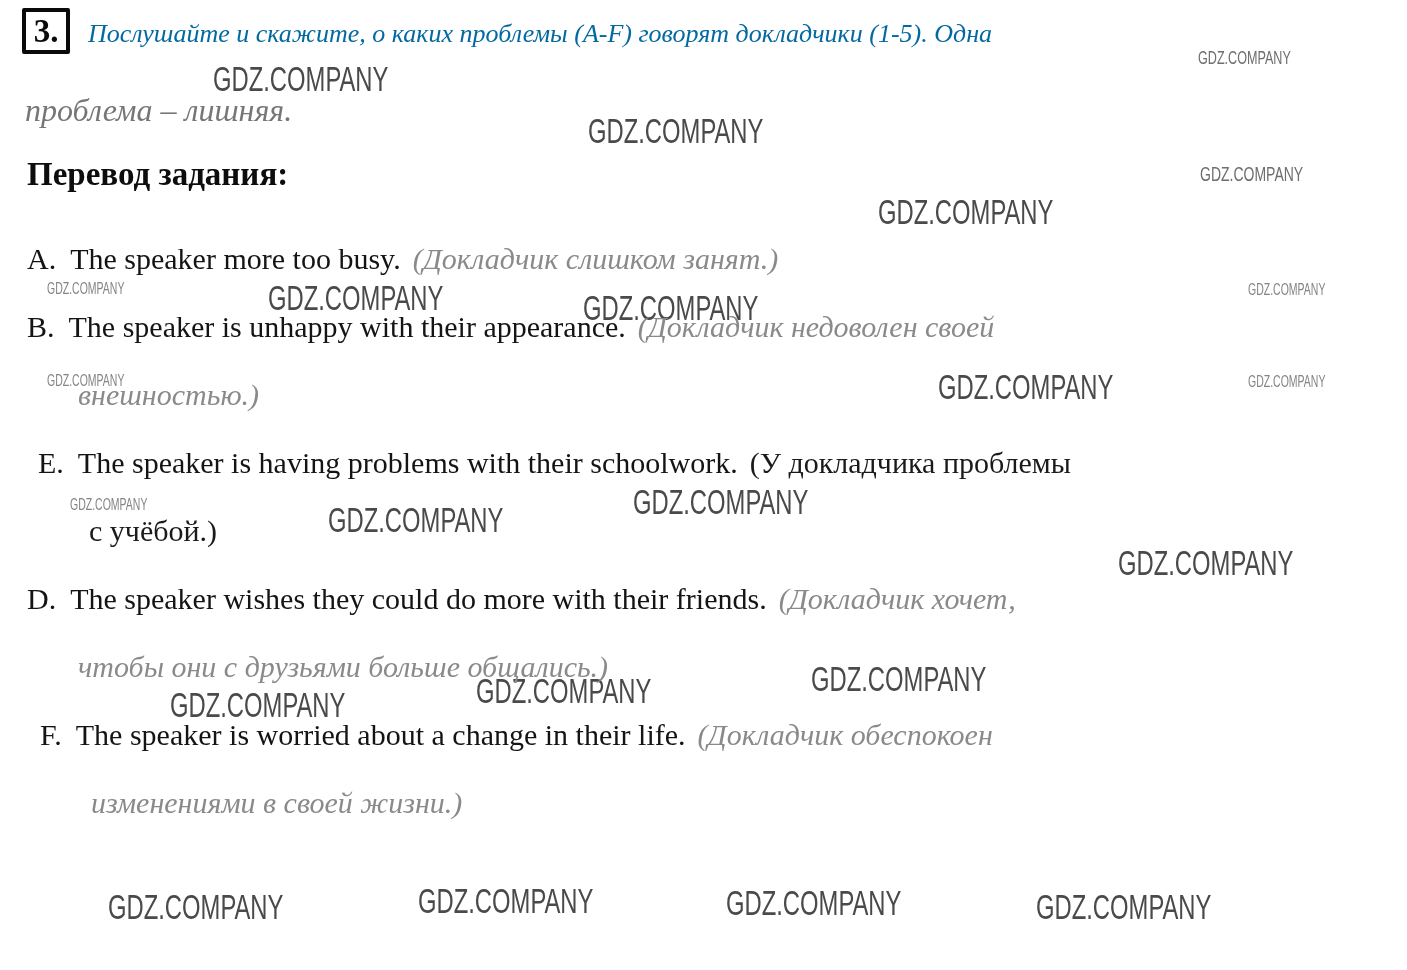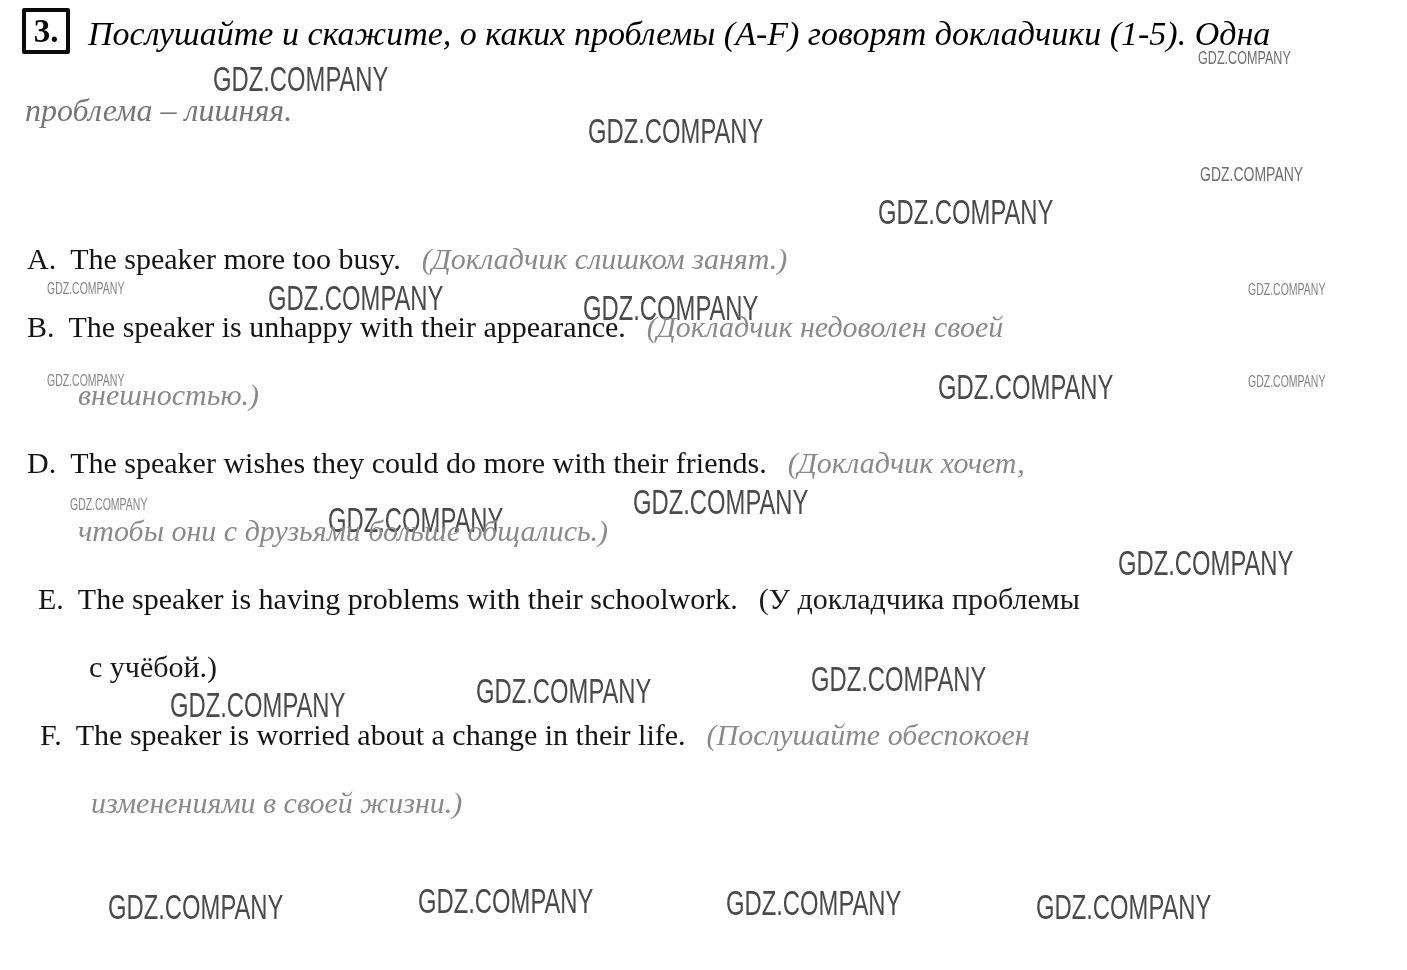--- a/index.html
+++ b/index.html
@@ -4,32 +4,32 @@
 <style>
   html,body{margin:0;padding:0;background:#fff;}
   .page{position:relative;width:1407px;height:970px;background:#ffffff;overflow:hidden;
         font-family:"Liberation Serif", serif;color:#141414;}
 
   
   .header{position:absolute;top:8px;left:22px;right:20px;display:flex;align-items:flex-start;}
   .task-box{display:inline-block;border:4px solid #0a0a0a;border-radius:2px;
             width:40px;height:38px;line-height:38px;text-align:center;
             font-weight:bold;font-size:33px;color:#0a0a0a;background:#fff;flex:0 0 auto;}
-  .instr{font-style:italic;color:#000000;font-size:34px;line-height:40px;padding-left:18px;padding-top:6px;}
+  .instr{font-style:italic;color:#0369a1;font-size:26px;line-height:40px;padding-left:18px;padding-top:6px;}
   .instr2{position:absolute;top:92px;left:25px;font-style:italic;color:#767676;font-size:32px;}
 
   .heading{position:absolute;top:156px;left:27px;font-weight:bold;font-size:33px;color:#0d0d0d;}
 
   
   .items{position:absolute;top:225px;left:27px;width:1380px;font-size:30px;line-height:68px;}
   .item{padding-left:51px;text-indent:-51px;white-space:nowrap;}
   .item .letter{margin-right:14px;}
   .item .cont{display:block;text-indent:0;white-space:normal;}
   .item .cont:empty{display:none;}
-  .ru{font-style:italic;color:#8a8a8a;margin-left:21px;}
+  .ru{font-style:italic;color:#8a8a8a;margin-left:12px;}
   .ru.plain{font-style:normal;color:#1a1a1a;}
   .cont.ru{margin-left:0;}
   .ru.lighter{color:#a3a3a3;}
   .indent-e{margin-left:11px;}
   .indent-f{margin-left:13px;}
   .faded{background:linear-gradient(90deg,#161616 0%,#161616 10%,#8d8d8d 20%,#3b3b3b 34%,
          #9a9a9a 48%,#2c2c2c 60%,#8f8f8f 74%,#2a2a2a 88%,#4a4a4a 100%);
          -webkit-background-clip:text;background-clip:text;color:transparent;}
 
   
@@ -68,43 +68,44 @@
   <span class="wm wm-lg" style="left:418px;top:880px">GDZ.COMPANY</span>
   <span class="wm wm-lg" style="left:726px;top:882px">GDZ.COMPANY</span>
   <span class="wm wm-lg" style="left:1036px;top:886px">GDZ.COMPANY</span>
 
   <div class="header">
     <span class="task-box">3.</span>
     <span class="instr">Послушайте и скажите, о каких проблемы (A-F) говорят докладчики (1-5). Одна</span>
   </div>
   <div class="instr2">проблема – лишняя.</div>
 
+  <div class="heading">Перевод задания:</div>
 
   <div class="items">
 
     <div class="item">
       <span class="letter">A.</span><span class="en">The speaker more too busy.</span><span class="ru">(Докладчик слишком занят.)</span>
       
     </div>
 
     <div class="item">
       <span class="letter">B.</span><span class="en">The speaker is unhappy with their appearance.</span><span class="ru">(Докладчик недоволен своей</span>
       <span class="cont ru">внешностью.)</span>
     </div>
 
 
+    <div class="item indent-e">
+      <span class="letter">E.</span><span class="en">The speaker is having problems with their schoolwork.</span><span class="ru plain">(У докладчика проблемы</span>
+      <span class="cont ru plain">с учёбой.)</span>
+    </div>
+
     <div class="item">
       <span class="letter">D.</span><span class="en">The speaker wishes they could do more with their friends.</span><span class="ru">(Докладчик хочет,</span>
       <span class="cont ru">чтобы они с друзьями больше общались.)</span>
     </div>
 
-    <div class="item indent-e">
-      <span class="letter">E.</span><span class="en">The speaker is having problems with their schoolwork.</span><span class="ru plain">(У докладчика проблемы</span>
-      <span class="cont ru plain">с учёбой.)</span>
-    </div>
-
     <div class="item indent-f">
-      <span class="letter">F.</span><span class="en">The speaker is worried about a change in their life.</span><span class="ru">(Послушайте обеспокоен</span>
+      <span class="letter">F.</span><span class="en">The speaker is worried about a change in their life.</span><span class="ru">(Докладчик обеспокоен</span>
       <span class="cont ru">изменениями в своей жизни.)</span>
     </div>
 
   </div>
 </div>
 
 </body></html>

